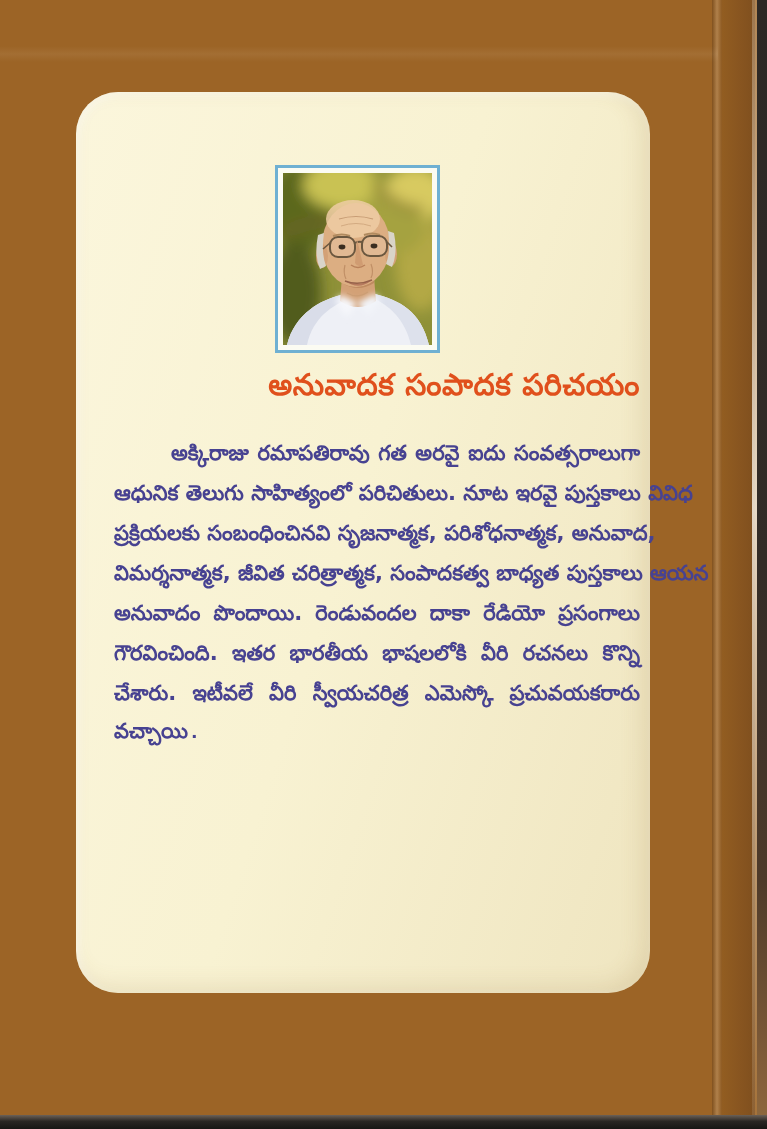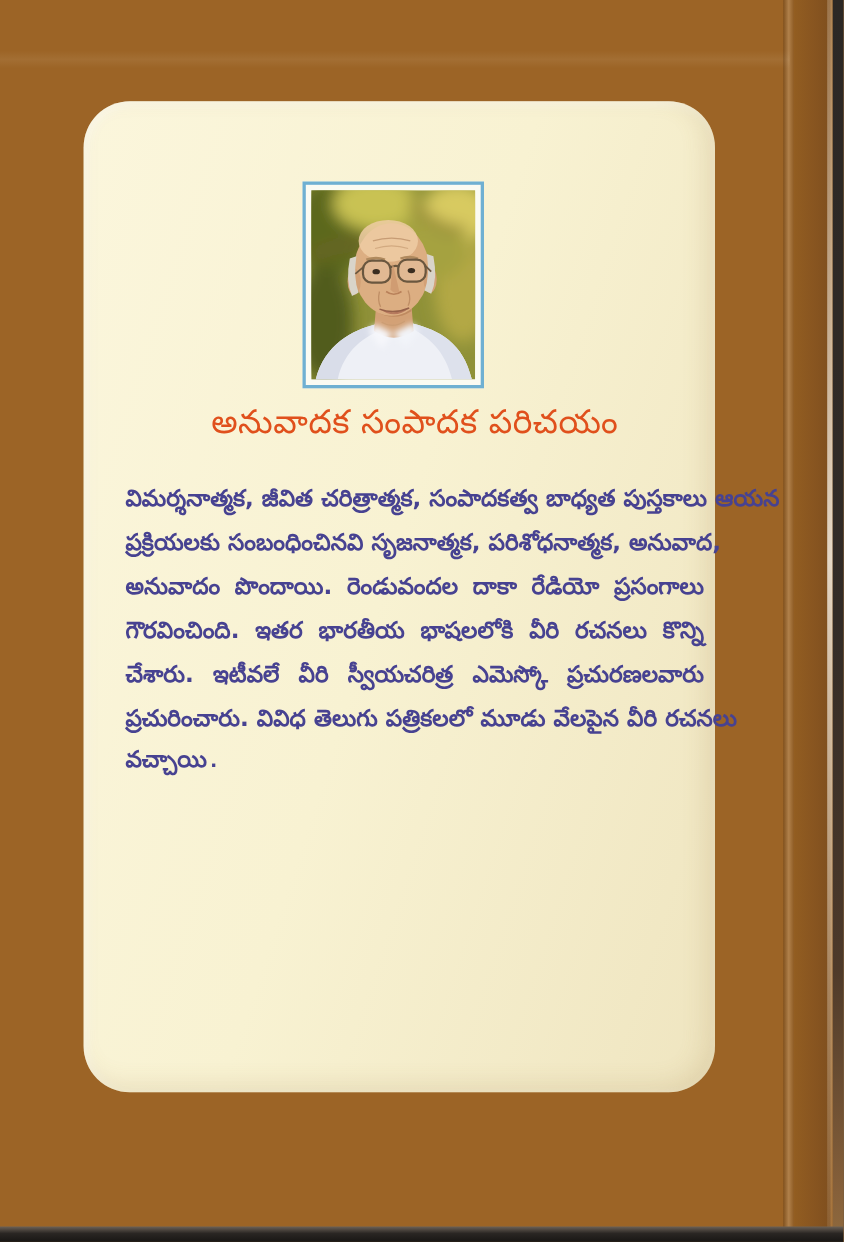--- a/index.html
+++ b/index.html
@@ -46,22 +46,22 @@
     position:absolute;left:199px;top:73px;
     width:149px;height:172px;
     border:3px solid #6fb0d2;
     background:#fbfbf2;
     padding:5px;
   }
   .photo-frame svg{display:block;width:149px;height:172px;}
   
   .heading{
     position:absolute;left:38px;top:275px;width:526px;height:44px;
-    text-align:center;
-    font-size:30px;font-weight:normal;letter-spacing:.5px;
+    text-align:right;
+    font-size:30px;font-weight:bold;letter-spacing:.5px;
     color:#e0501c;
     white-space:nowrap;
   }
   
   .bio{
     position:absolute;left:38px;top:341px;width:526px;
     color:#474291;
     font-size:21px;font-weight:600;
   }
   .bio .tl{
@@ -154,23 +154,24 @@
         <path d="M62,108 Q75,114 89,107 Q76,118 62,108 Z" fill="#b77a5e"></path>
         <path d="M62,108 Q75,113 89,107" stroke="#96614a" stroke-width="1.4" fill="none"></path>
 
         <path d="M64,120 Q74,126 85,119" stroke="#c79a70" stroke-width="1.2" fill="none" opacity=".7"></path>
       </svg>
     </div>
 
     <div class="heading">అనువాదక సంపాదక పరిచయం</div>
 
     <div class="bio">
+      <div class="tl first">అక్కిరాజు రమాపతిరావు గత అరవై ఐదు సంవత్సరాలుగా</div>
+      <div class="tl">ఆధునిక తెలుగు సాహిత్యంలో పరిచితులు. నూట ఇరవై పుస్తకాలు వివిధ</div>
+      <div class="tl">ప్రక్రియలకు సంబంధించినవి సృజనాత్మక, పరిశోధనాత్మక, అనువాద,</div>
       <div class="tl">విమర్శనాత్మక, జీవిత చరిత్రాత్మక, సంపాదకత్వ బాధ్యత పుస్తకాలు ఆయన</div>
-      <div class="tl">ప్రక్రియలకు సంబంధించినవి సృజనాత్మక, పరిశోధనాత్మక, అనువాద,</div>
       <div class="tl">అనువాదం పొందాయి. రెండువందల దాకా రేడియో ప్రసంగాలు</div>
       <div class="tl">గౌరవించింది. ఇతర భారతీయ భాషలలోకి వీరి రచనలు కొన్ని</div>
-      <div class="tl">చేశారు. ఇటీవలే వీరి స్వీయచరిత్ర ఎమెస్కో ప్రచురణలవారు</div>
-      <div class="tl">ప్రచురించారు. వివిధ తెలుగు పత్రికలలో మూడు వేలపైన వీరి రచనలు</div>
+      <div class="tl">చేశారు. ఇటీవలే వీరి స్వీయచరిత్ర ఎమెస్కో ప్రచువయకరారు</div>
       <div class="tl last">వచ్చాయి.</div>
     </div>
 
   </div>
 </div>
 
 </body></html>

